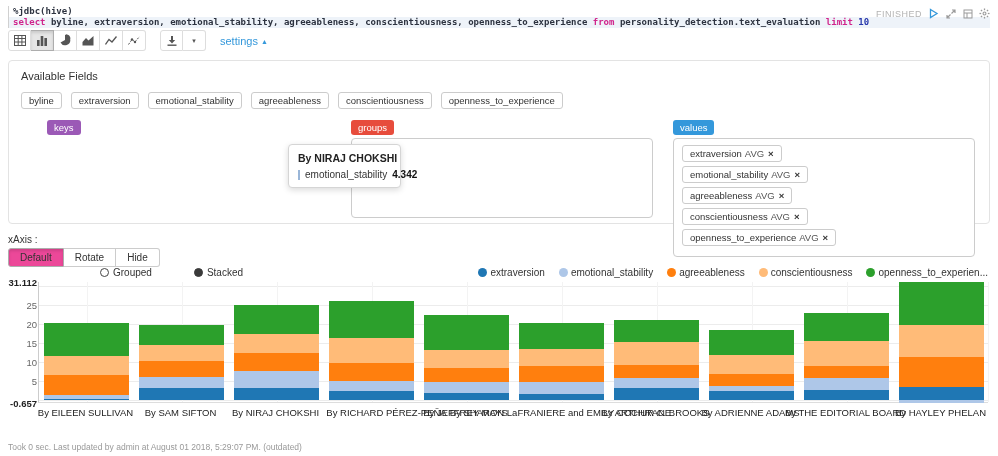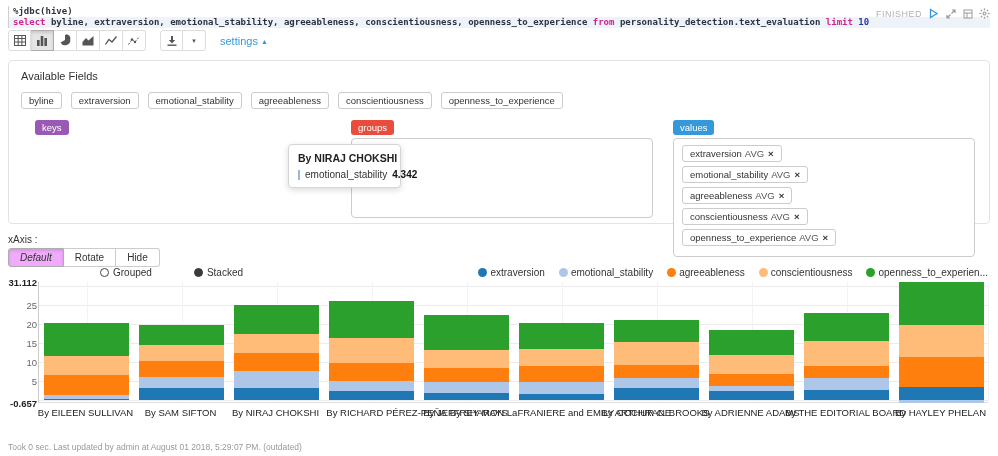--- a/index.html
+++ b/index.html
@@ -36,21 +36,21 @@
 
   
   .fields-panel { position:absolute; left:8px; right:8px; top:60px; height:164px;
                   border:1px solid #e3e3e3; border-radius:4px; background:#fff; }
   .fields-title { font-size:11px; color:#333; padding:9px 12px 0 12px; }
   .chips-row { padding:10px 12px 0 12px; display:flex; gap:9px; }
   .chip { font-size:9.5px; color:#333; border:1px solid #ccc; border-radius:3px; background:#fff;
           padding:2px 7px; white-space:nowrap; cursor:grab; }
   .kgv-row { position:absolute; left:22px; right:22px; top:56px; }
   .kgv-col { position:absolute; top:0; width:302px; }
-  .kgv-col.keys { left:4px; }
+  .kgv-col.keys { left:16px; }
   .kgv-col.groups { left:320px; }
   .kgv-col.values { left:642px; }
   .kgv-badge { display:inline-block; font-size:9.5px; color:#fff; border-radius:3px; padding:2px 7px; margin-bottom:3px; cursor:default; }
   .badge-keys { background:#9b59b6; }
   .badge-groups { background:#e74c3c; }
   .badge-values { background:#3498db; }
   .kgv-box { border:1px solid #ccc; border-radius:4px; background:#fff; min-height:80px; padding:6px 8px; }
   .kgv-box.tall { min-height:88px; }
   .drop-chip { display:inline-block; font-size:9.5px; color:#333; border:1px solid #ccc; border-radius:3px;
                background:#fff; padding:2px 7px; margin:0 6px 4px 0; white-space:nowrap; cursor:grab; }
@@ -68,21 +68,21 @@
   .tt-value { font-weight:bold; color:#111; }
 
   
   .xaxis-block { position:absolute; left:8px; top:234px; }
   .xaxis-label { font-size:10px; color:#333; margin-bottom:3px; }
   .xaxis-btns { display:flex; }
   .xbtn { font-size:10px; color:#333; background:#fff; border:1px solid #ccc; border-left-width:0;
           padding:3px 11px; cursor:pointer; }
   .xbtn:first-child { border-left-width:1px; border-radius:3px 0 0 3px; }
   .xbtn:last-child { border-radius:0 3px 3px 0; }
-  .xbtn.active { background:#f0abfc; border-color:#adadad; box-shadow:inset 0 2px 3px rgba(0,0,0,0.12);font-style:italic; }
+  .xbtn.active { background:#ec4899; border-color:#adadad; box-shadow:inset 0 2px 3px rgba(0,0,0,0.12); }
 
   
   .chart-area { position:absolute; left:8px; top:264px; width:982px; height:158px; }
   .chart-controls { position:absolute; left:92px; top:3px; display:flex; gap:42px; }
   .radio-item { display:flex; align-items:center; gap:4px; font-size:10px; color:#333; cursor:pointer; }
   .radio-circle { width:9px; height:9px; border:1.5px solid #444; border-radius:50%; background:#fff; }
   .radio-circle.filled { background:#3a3a3a; border-color:#3a3a3a; }
   .legend { position:absolute; right:2px; top:3px; display:flex; gap:14px; }
   .legend-item { display:flex; align-items:center; gap:3px; font-size:10px; color:#333; cursor:pointer; white-space:nowrap; }
   .legend-dot { width:9px; height:9px; border-radius:50%; }

